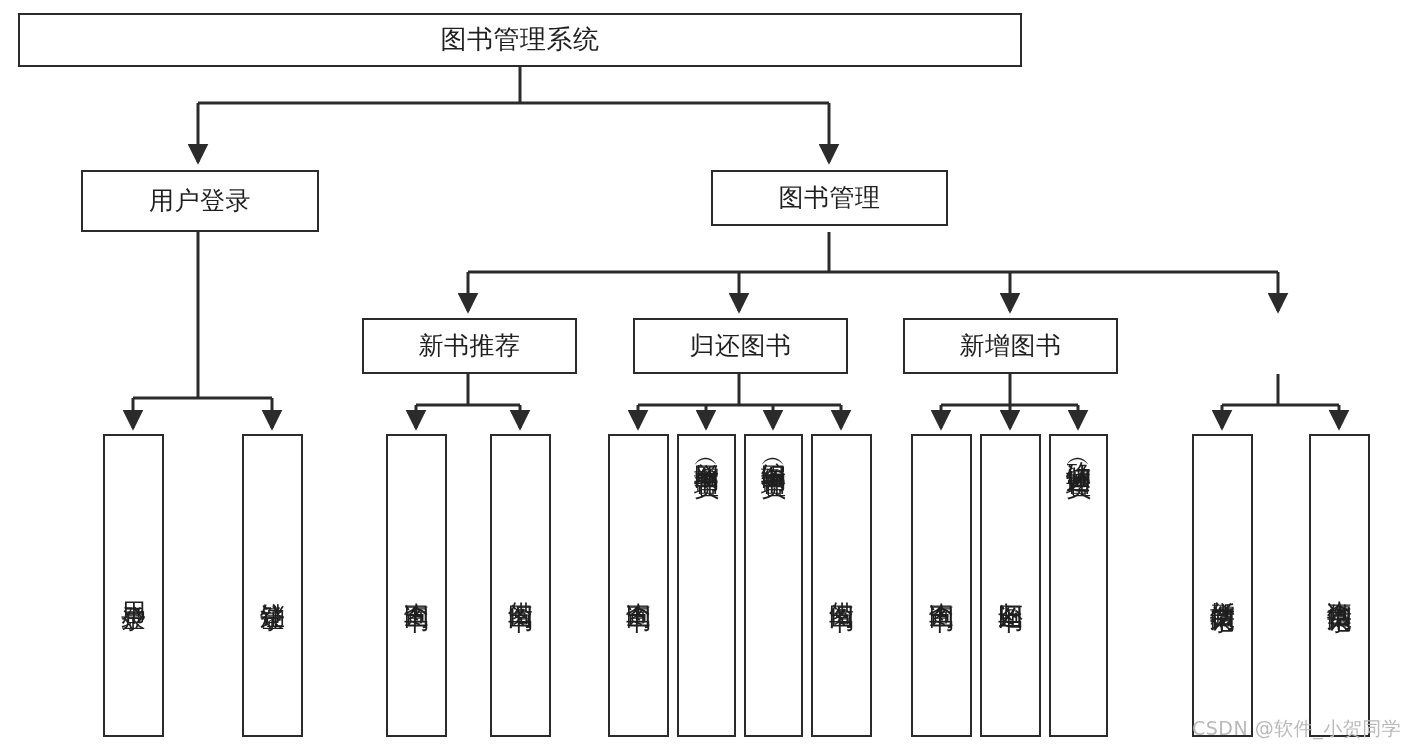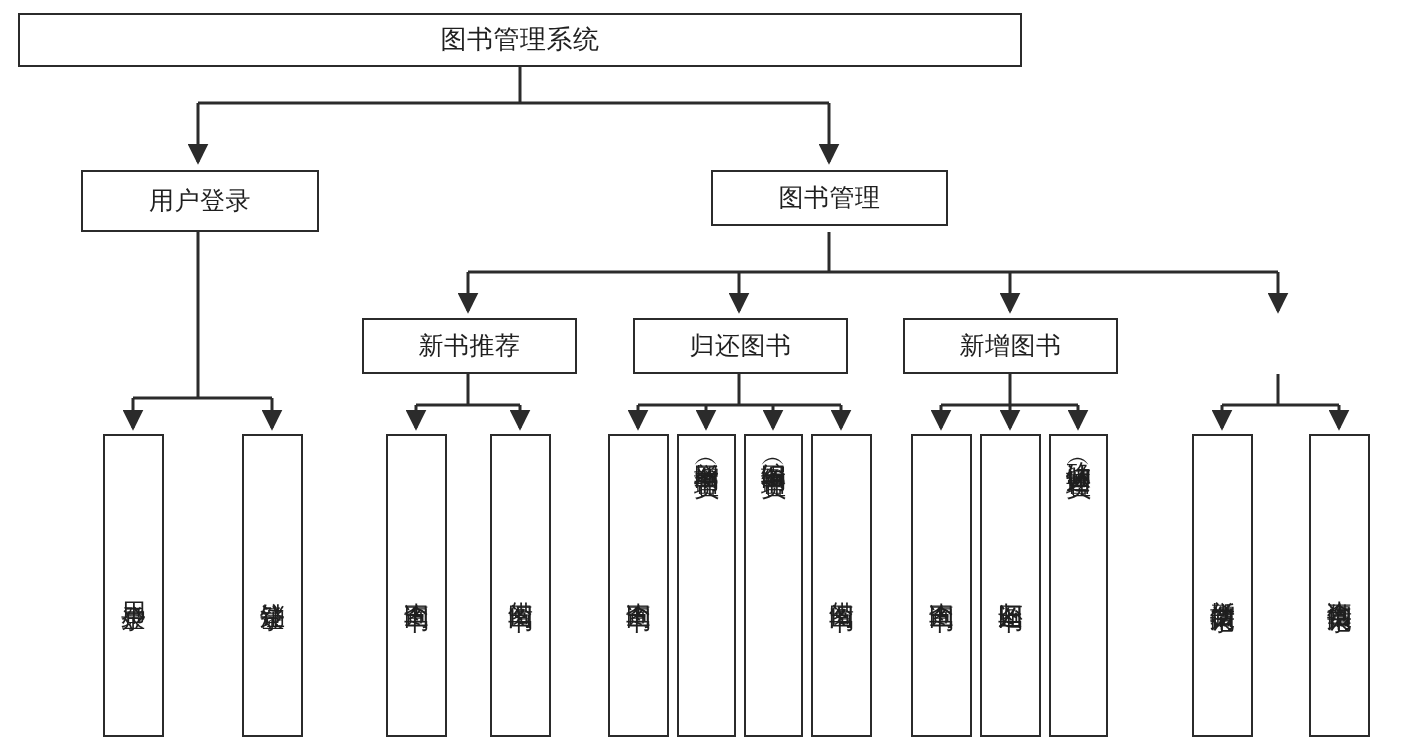--- a/index.html
+++ b/index.html
@@ -193,14 +193,15 @@
     <span class="label">确认归还（管理员）</span>
   </div>
 
   <div class="node v mid" style="left:1192px; top:434px; width:61px; height:303px;">
     <span class="label">新增借阅记录</span>
   </div>
   <div class="node v mid" style="left:1309px; top:434px; width:61px; height:303px;">
     <span class="label">查询借阅记录</span>
   </div>
 
+  <div class="watermark" style="left:1192px; top:716px;">CSDN @软件_小贺同学</div>
 
 </div>
 
 </body></html>

